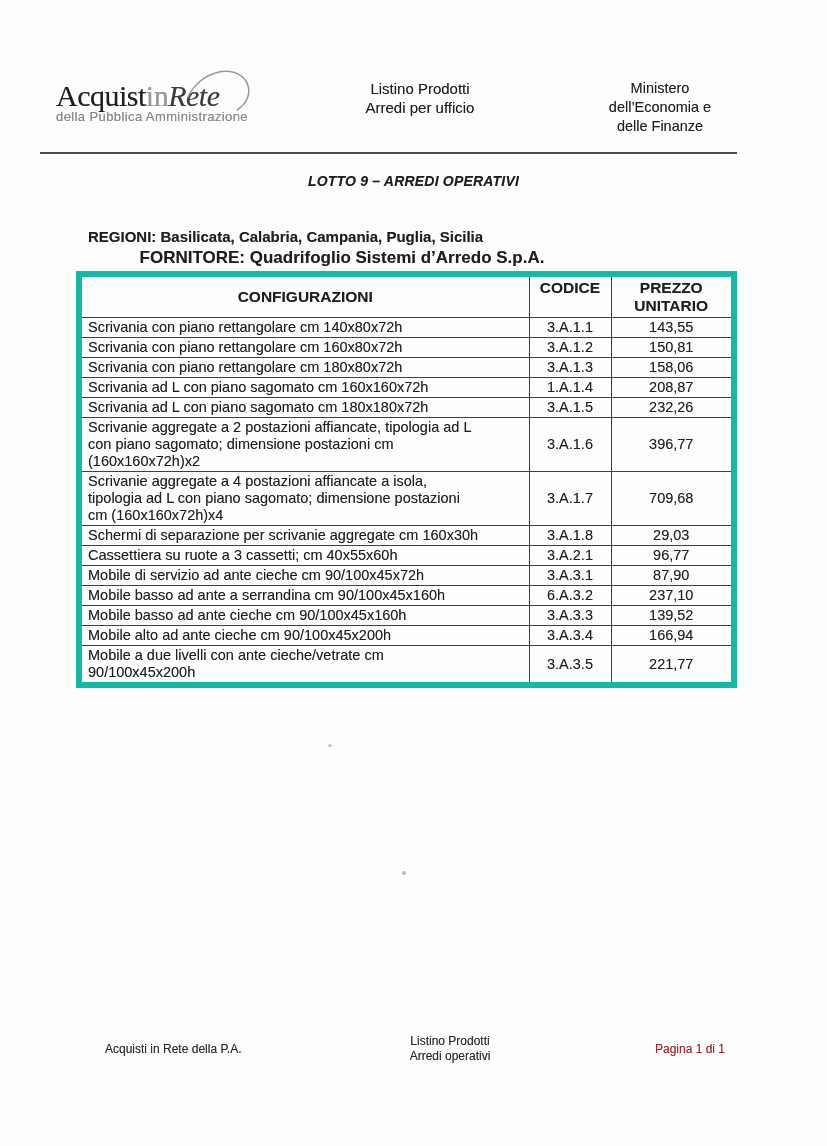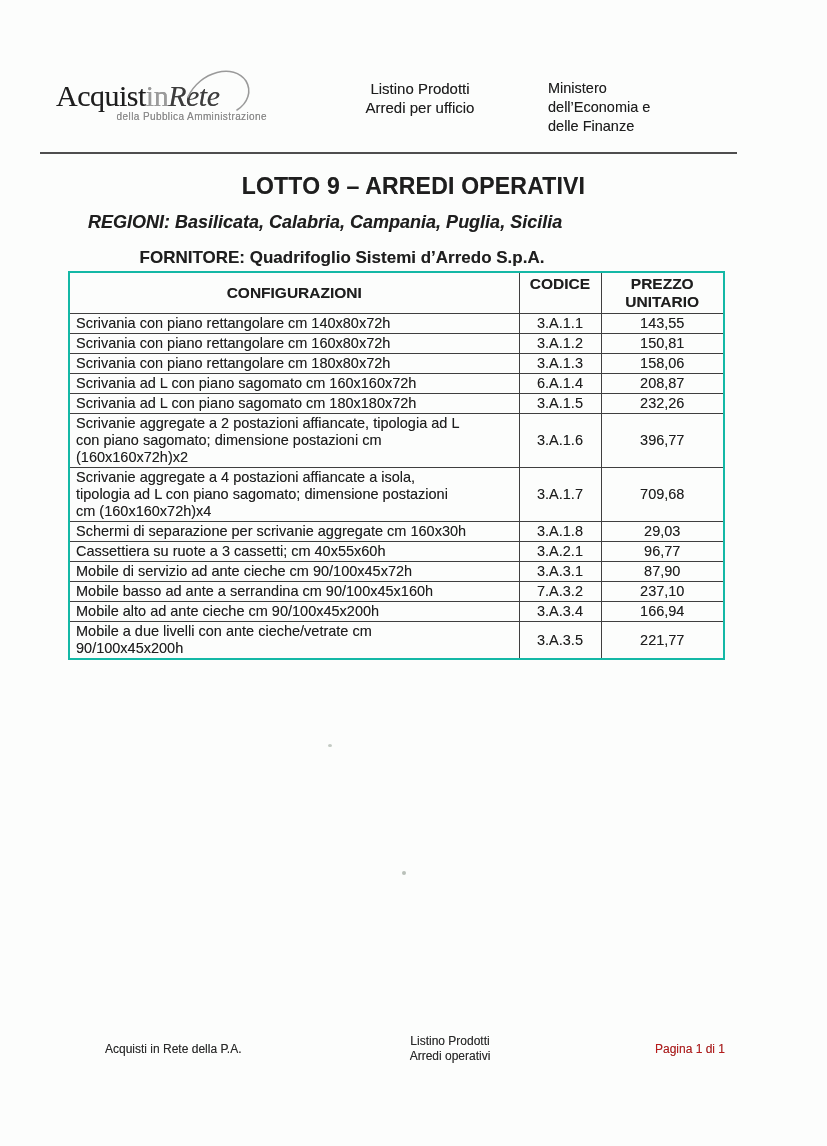--- a/index.html
+++ b/index.html
@@ -28,24 +28,23 @@
   .logo-word {
     font-family: "Liberation Serif", serif;
     font-size: 30px;
     line-height: 32px;
     white-space: nowrap;
     letter-spacing: -0.5px;
   }
   .lg-in      { color: #9b9b9b; }
   .lg-rete    { color: #3d3d3d; font-style: italic; }
   .logo-sub {
-    font-size: 10px;
+    font-size: 13px;
     line-height: 11px;
     color: #8b8b8b;
-    text-align: right;
     letter-spacing: 0.4px;
     padding-right: 4px;
     margin-top: -1px;
   }
   .swoosh {
     position: absolute;
     left: 128px;
     top: -15px;
     width: 74px;
     height: 50px;
@@ -55,73 +54,74 @@
     position: absolute;
     left: 295px;
     top: 79px;
     width: 250px;
     text-align: center;
     font-size: 15px;
     line-height: 19px;
   }
   .head-right {
     position: absolute;
-    left: 548px;
+    left: 580px;
     top: 79px;
     width: 160px;
+    text-align: center;
     font-size: 14.5px;
     line-height: 19px;
   }
   .rule {
     position: absolute;
     left: 40px;
     top: 152px;
     width: 697px;
     border-top: 2px solid #4e4e4e;
   }
 
   
   .title {
     position: absolute;
     left: 0;
     top: 173px;
     width: 827px;
     text-align: center;
-    font-size: 23px;
+    font-size: 14px;
     font-weight: bold;
     letter-spacing: 0.2px;
+    font-style: italic;
   }
   .regions {
     position: absolute;
     left: 88px;
-    top: 212px;
-    font-size: 18px;
+    top: 228px;
+    font-size: 15px;
     font-weight: bold;
-    font-style: italic;
   }
   .supplier {
     position: absolute;
     left: 0;
     top: 248px;
     width: 684px;
     text-align: center;
     font-size: 17px;
     font-weight: bold;
   }
 
   
   .price-table {
     position: absolute;
-    left: 68px;
+    left: 76px;
     top: 271px;
     width: 655px;
     border-collapse: collapse;
     table-layout: fixed;
     font-size: 14.5px;
-    border: 2px solid #14b8a6;
+    border: 6px solid #14b8a6;
   }
   .price-table col.col-config { width: 450px; }
   .price-table col.col-code   { width: 82px; }
   .price-table col.col-price  { width: 123px; }
   .price-table th, .price-table td {
     border: 1px solid #3f3f3f;
   }
   .price-table th {
     font-size: 15.5px;
     font-weight: bold;
@@ -235,21 +235,21 @@
           <td class="c-code">3.A.1.2</td>
           <td class="c-price">150,81</td>
         </tr>
         <tr>
           <td class="c-config">Scrivania con piano rettangolare cm 180x80x72h</td>
           <td class="c-code">3.A.1.3</td>
           <td class="c-price">158,06</td>
         </tr>
         <tr>
           <td class="c-config">Scrivania ad L con piano sagomato cm 160x160x72h</td>
-          <td class="c-code">6.A.1.4</td>
+          <td class="c-code">1.A.1.4</td>
           <td class="c-price">208,87</td>
         </tr>
         <tr>
           <td class="c-config">Scrivania ad L con piano sagomato cm 180x180x72h</td>
           <td class="c-code">3.A.1.5</td>
           <td class="c-price">232,26</td>
         </tr>
         <tr>
           <td class="c-config">Scrivanie aggregate a 2 postazioni affiancate, tipologia ad L
 con piano sagomato; dimensione postazioni cm
@@ -274,22 +274,27 @@
           <td class="c-code">3.A.2.1</td>
           <td class="c-price">96,77</td>
         </tr>
         <tr>
           <td class="c-config">Mobile di servizio ad ante cieche cm 90/100x45x72h</td>
           <td class="c-code">3.A.3.1</td>
           <td class="c-price">87,90</td>
         </tr>
         <tr>
           <td class="c-config">Mobile basso ad ante a serrandina cm 90/100x45x160h</td>
-          <td class="c-code">7.A.3.2</td>
+          <td class="c-code">6.A.3.2</td>
           <td class="c-price">237,10</td>
+        </tr>
+        <tr>
+          <td class="c-config">Mobile basso ad ante cieche cm 90/100x45x160h</td>
+          <td class="c-code">3.A.3.3</td>
+          <td class="c-price">139,52</td>
         </tr>
         <tr>
           <td class="c-config">Mobile alto ad ante cieche cm 90/100x45x200h</td>
           <td class="c-code">3.A.3.4</td>
           <td class="c-price">166,94</td>
         </tr>
         <tr>
           <td class="c-config">Mobile a due livelli con ante cieche/vetrate cm
 90/100x45x200h</td>
           <td class="c-code">3.A.3.5</td>

